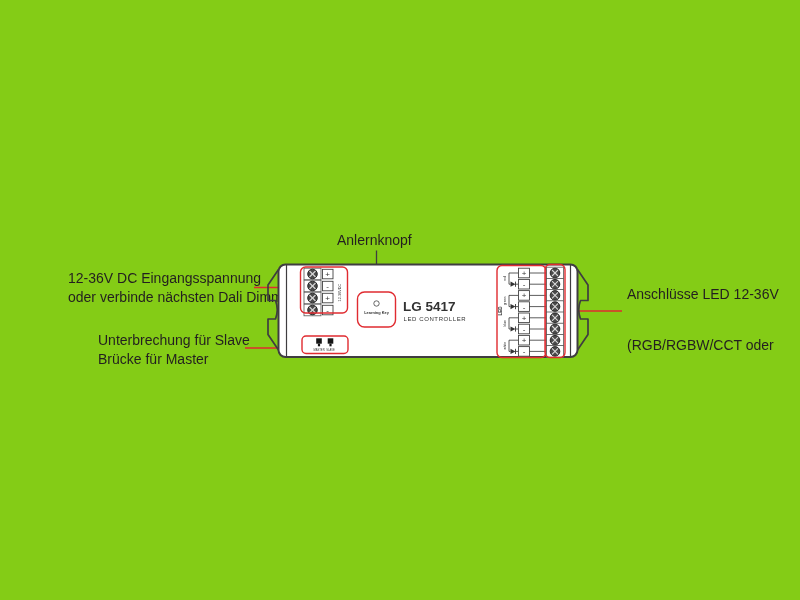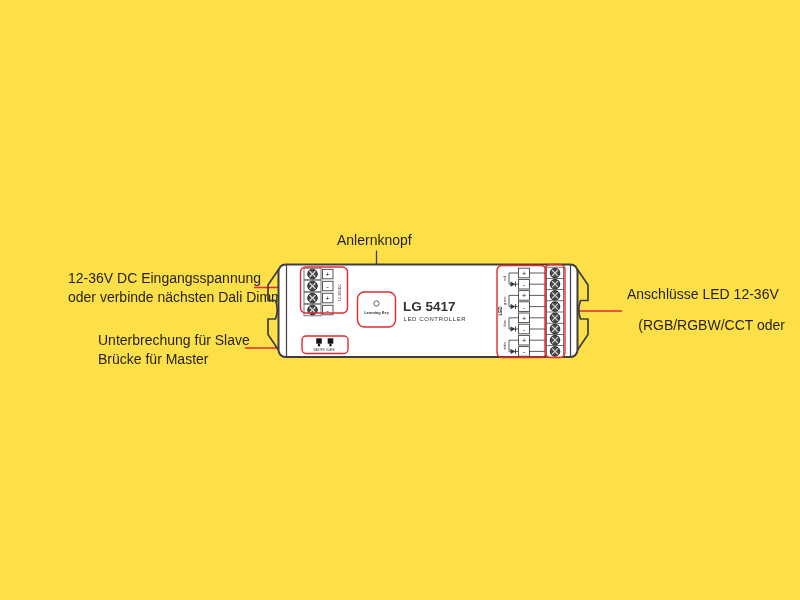--- a/index.html
+++ b/index.html
@@ -1,19 +1,19 @@
 <!DOCTYPE html>
 <html><head>
 <meta charset="utf-8">
 <style>
   html,body{margin:0;padding:0;background:#fff;}
-  .stage{position:relative;width:800px;height:600px;background:#fde047;overflow:hidden;
+  .stage{position:relative;width:800px;height:600px;background:#84cc16;overflow:hidden;
          font-family:"Liberation Sans",sans-serif;color:#231f20;}
   .ann{position:absolute;font-size:14px;line-height:18.5px;color:#231f20;white-space:nowrap;}
-  .ann-center{text-align:right;white-space:normal;}
+  .ann-center{text-align:left;white-space:normal;margin-top:20px;}
   svg{position:absolute;left:0;top:0;}
   svg text{font-family:"Liberation Sans",sans-serif;fill:#333;}
 </style>
 </head>
 <body>
 
 <div class="stage">
 
   <div class="ann" style="left:337px;top:231px;">Anlernknopf</div>
 

